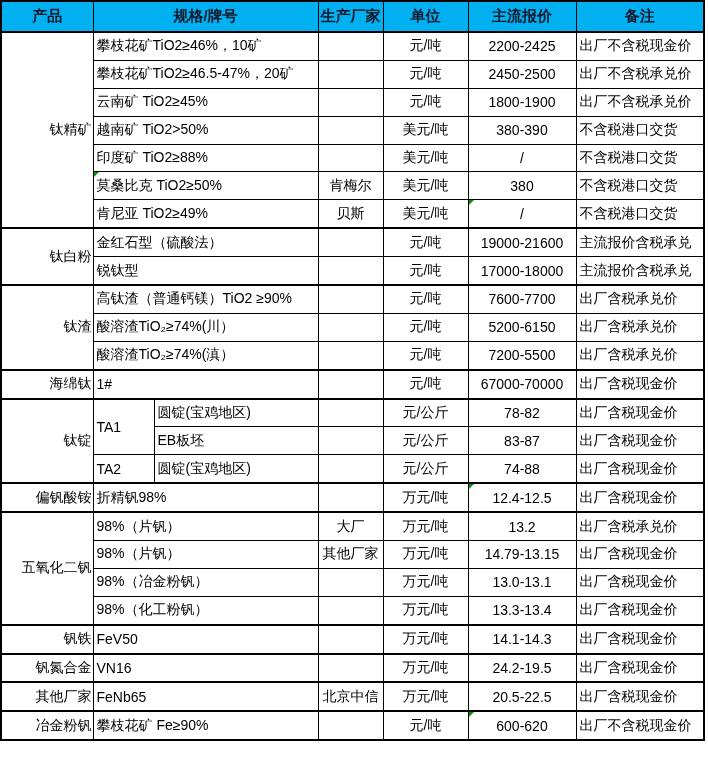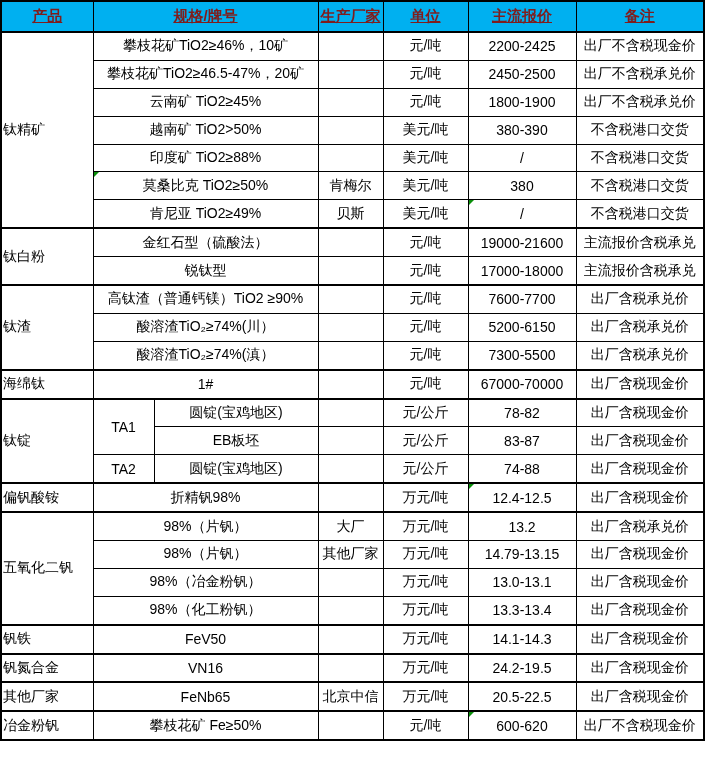--- a/index.html
+++ b/index.html
@@ -16,46 +16,45 @@
   }
   col.c-product{width:92px;}
   col.c-spec-a{width:61px;}
   col.c-spec-b{width:164px;}
   col.c-maker{width:65px;}
   col.c-unit{width:85px;}
   col.c-price{width:108px;}
   col.c-note{width:128px;}
   th{
     background:#00B0F0;
-    color:#7f1d1d;
+    color:#0f172a;
     font-weight:bold;
     font-size:15px;
     height:27px;
     border:1px solid #000;
     border-bottom:2px solid #000;
     text-align:center;
     white-space:nowrap;
     overflow:hidden;
-    text-decoration:underline;
   }
   td{
     border:1px solid #000;
     font-size:14px;
     height:26.9px;
     color:#000;
     white-space:nowrap;
     overflow:hidden;
     vertical-align:middle;
     padding:0 3px;
     position:relative;
   }
   td.center{text-align:center;padding:0 1px;}
-  td.left{text-align:center;}
+  td.left{text-align:left;}
   td.product-cell{
-    text-align:left;
+    text-align:right;
     padding:0 1px;
     border-bottom:2px solid #000;
     margin-left:41px;
   }
   tr.group-end td{border-bottom:2px solid #000;}
   .flag{
     position:absolute;
     top:0;left:0;
     width:0;height:0;
     border-top:5px solid #0a8f0a;
@@ -163,21 +162,21 @@
         <td class="left" colspan="2">酸溶渣TiO₂≥74%(川）</td>
         <td class="center"></td>
         <td class="center">元/吨</td>
         <td class="center">5200-6150</td>
         <td class="left">出厂含税承兑价</td>
       </tr>
       <tr class="group-end">
         <td class="left" colspan="2">酸溶渣TiO₂≥74%(滇）</td>
         <td class="center"></td>
         <td class="center">元/吨</td>
-        <td class="center">7300-5500</td>
+        <td class="center">7200-5500</td>
         <td class="left">出厂含税承兑价</td>
       </tr>
       <tr class="group-end">
         <td class="product-cell" rowspan="1">海绵钛</td>
         <td class="left" colspan="2">1#</td>
         <td class="center"></td>
         <td class="center">元/吨</td>
         <td class="center">67000-70000</td>
         <td class="left">出厂含税现金价</td>
       </tr>
@@ -261,20 +260,20 @@
       <tr class="group-end">
         <td class="product-cell" rowspan="1">其他厂家</td>
         <td class="left" colspan="2">FeNb65</td>
         <td class="center">北京中信</td>
         <td class="center">万元/吨</td>
         <td class="center">20.5-22.5</td>
         <td class="left">出厂含税现金价</td>
       </tr>
       <tr class="group-end">
         <td class="product-cell" rowspan="1">冶金粉钒</td>
-        <td class="left" colspan="2">攀枝花矿 Fe≥50%</td>
+        <td class="left" colspan="2">攀枝花矿 Fe≥90%</td>
         <td class="center"></td>
         <td class="center">元/吨</td>
         <td class="center">600-620<span class="flag"></span></td>
         <td class="left">出厂不含税现金价</td>
       </tr>
     </tbody>
 </table>
 
 </body></html>

